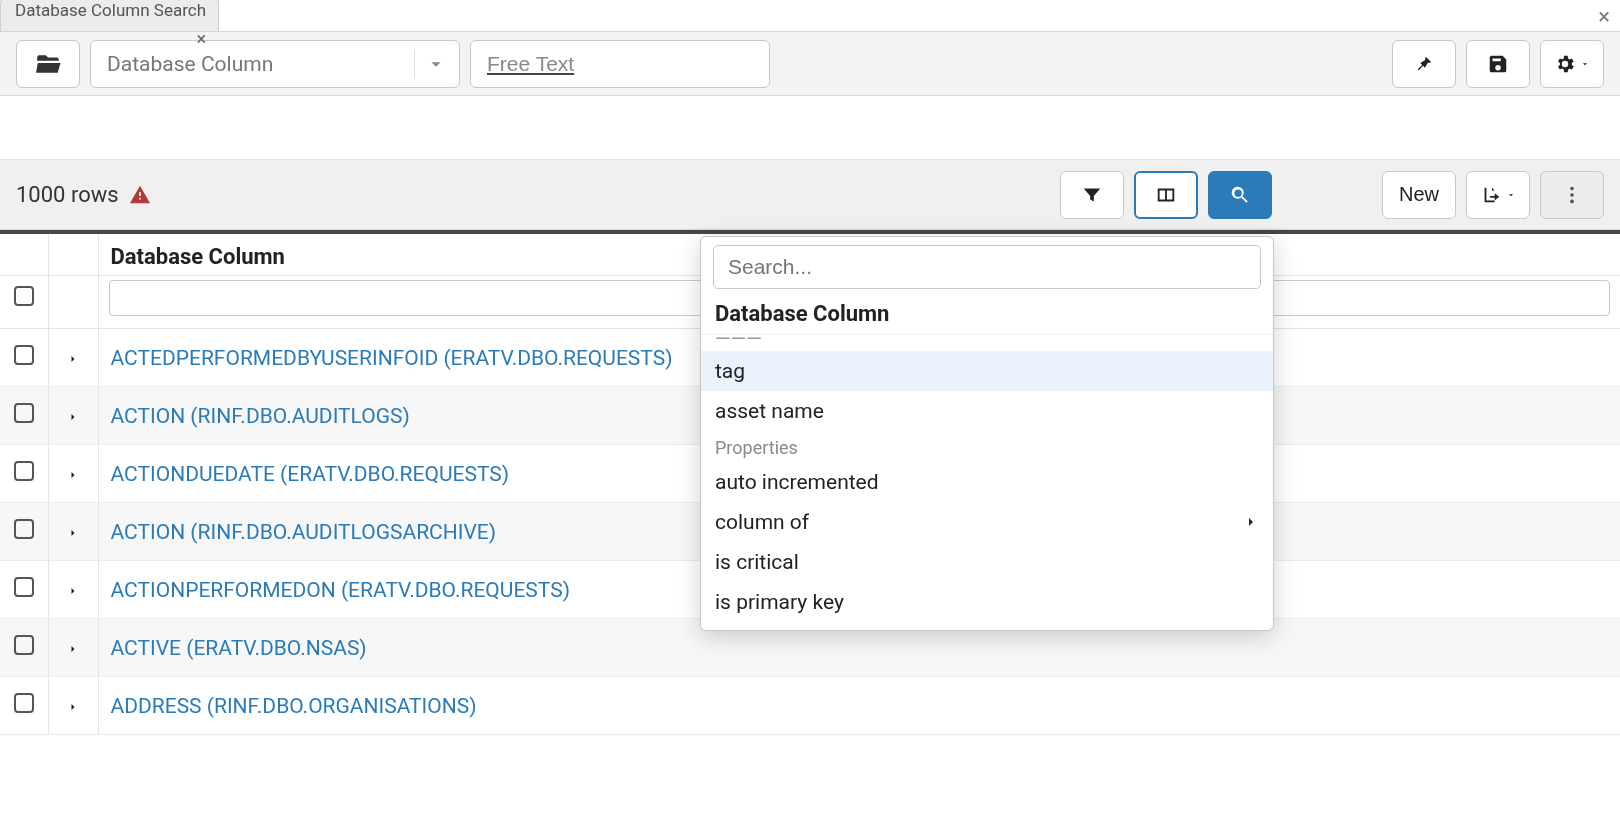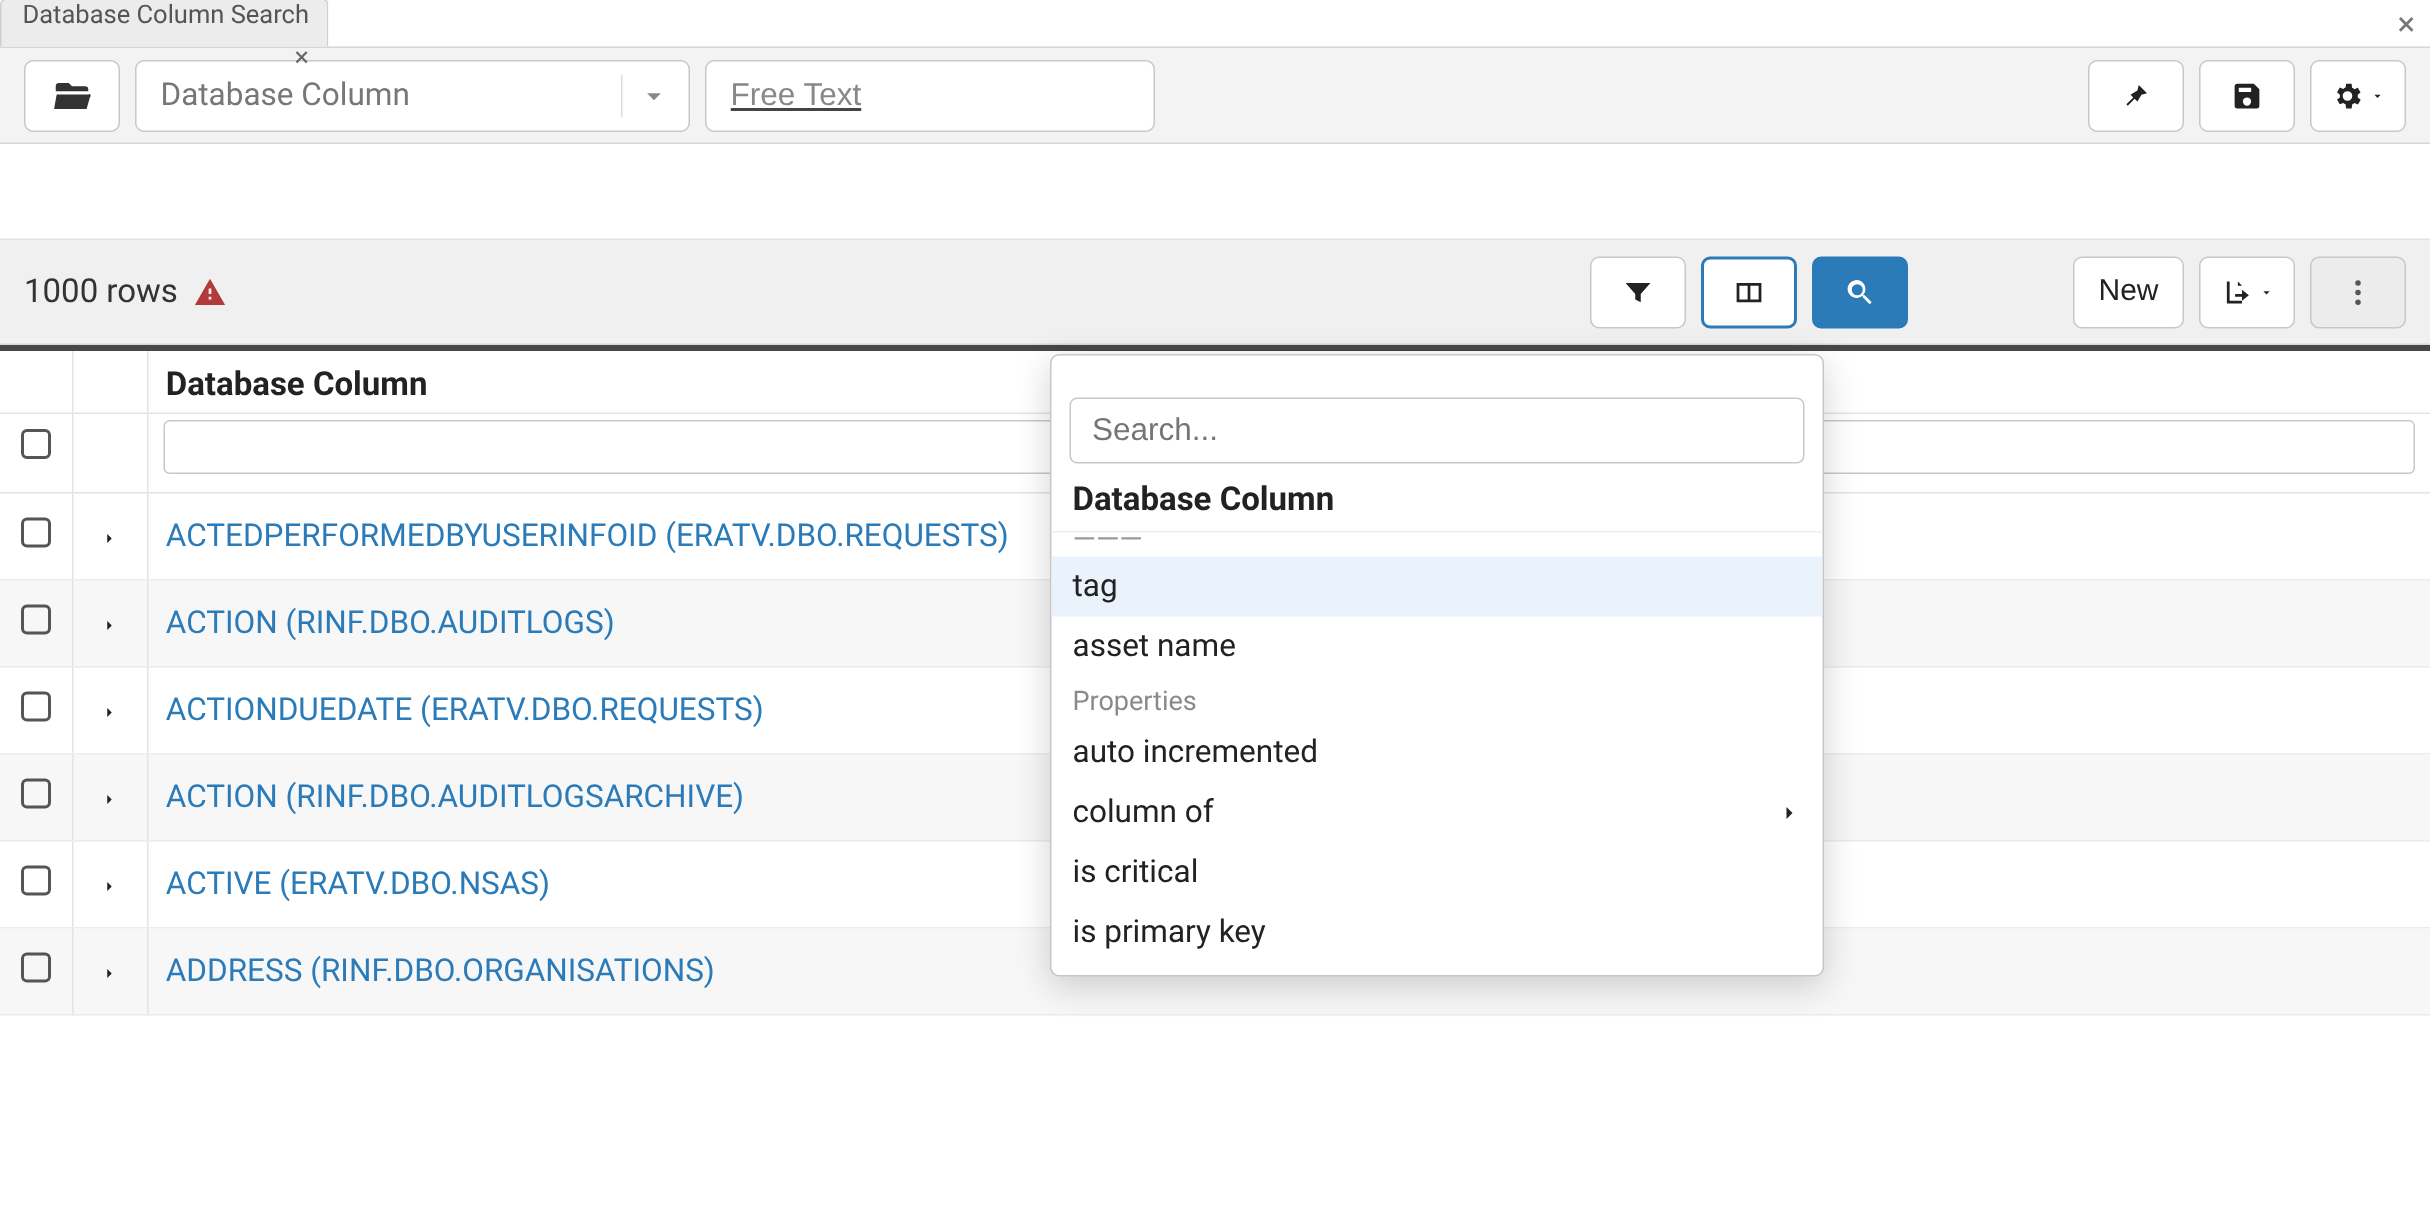--- a/index.html
+++ b/index.html
@@ -47,21 +47,21 @@
   .filter-input { width: 100%; height: 36px; border: 1px solid #c8c8c8; border-radius: 4px; padding: 0 10px; font-size: 18px; }
   tbody tr { height: 58px; }
   tbody tr:nth-child(even) td { background: #f7f7f7; }
   tbody td { padding: 0 12px; border-bottom: 1px solid #ececec; }
   tbody td.col-check, tbody td.col-expand { text-align:center; border-right:1px solid #e4e4e4; }
   .chk { width: 20px; height: 20px; border: 2px solid #555; border-radius: 4px; display:inline-block; }
   .expander { cursor:pointer; display:inline-block; }
   .link { color: #2b7bb9; font-size: 21px; }
 
   
-  .popover { position: absolute; left: 700px; top: 236px; width: 516px; background: #fff; border: 1px solid #c7c7c7; border-radius: 6px; box-shadow: 0 6px 24px rgba(0,0,0,.18); padding: 28px 0 8px; z-index: 50; }
+  .popover { position: absolute; left: 700px; top: 236px; width: 574px; background: #fff; border: 1px solid #c7c7c7; border-radius: 6px; box-shadow: 0 6px 24px rgba(0,0,0,.18); padding: 8px 0 8px; z-index: 50; }
   .popover .search { margin: 0 12px 10px; }
   .popover .search input { width: 100%; height: 44px; border: 1px solid #c8c8c8; border-radius: 5px; padding: 0 14px; font-size: 21px; }
   .popover .section-title { font-size: 22px; font-weight: 700; padding: 2px 14px 8px; }
   .popover .group-label { font-size: 18px; color: #8a8a8a; padding: 6px 14px 4px; }
   .popover .list { max-height: 370px; overflow: hidden; border-top:1px solid #eee; }
   .popover .item { padding: 8px 14px; font-size: 21px; display:flex; align-items:center; justify-content:space-between; cursor:pointer; }
   .popover .item.hover { background: #eaf3fb; }
   .popover .cut { color:#999; margin-top:-8px; padding:0 14px; }
 
   
@@ -201,20 +201,27 @@
           <td class="col-expand"><span class="expander"><svg width="12" height="12" viewBox="0 0 24 24">
                 <path fill="#222" d="M9 6l6 6-6 6z"></path>
               </svg></span></td>
           <td><span class="link">ACTION (RINF.DBO.AUDITLOGSARCHIVE)</span></td>
         </tr>
         <tr>
           <td class="col-check"><span class="chk"></span></td>
           <td class="col-expand"><span class="expander"><svg width="12" height="12" viewBox="0 0 24 24">
                 <path fill="#222" d="M9 6l6 6-6 6z"></path>
               </svg></span></td>
+          <td><span class="link">ACTIONPERFORMEDON (ERATV.DBO.REQUESTS)</span></td>
+        </tr>
+        <tr>
+          <td class="col-check"><span class="chk"></span></td>
+          <td class="col-expand"><span class="expander"><svg width="12" height="12" viewBox="0 0 24 24">
+                <path fill="#222" d="M9 6l6 6-6 6z"></path>
+              </svg></span></td>
           <td><span class="link">ACTIVE (ERATV.DBO.NSAS)</span></td>
         </tr>
         <tr>
           <td class="col-check"><span class="chk"></span></td>
           <td class="col-expand"><span class="expander"><svg width="12" height="12" viewBox="0 0 24 24">
                 <path fill="#222" d="M9 6l6 6-6 6z"></path>
               </svg></span></td>
           <td><span class="link">ADDRESS (RINF.DBO.ORGANISATIONS)</span></td>
         </tr>
       </tbody>

